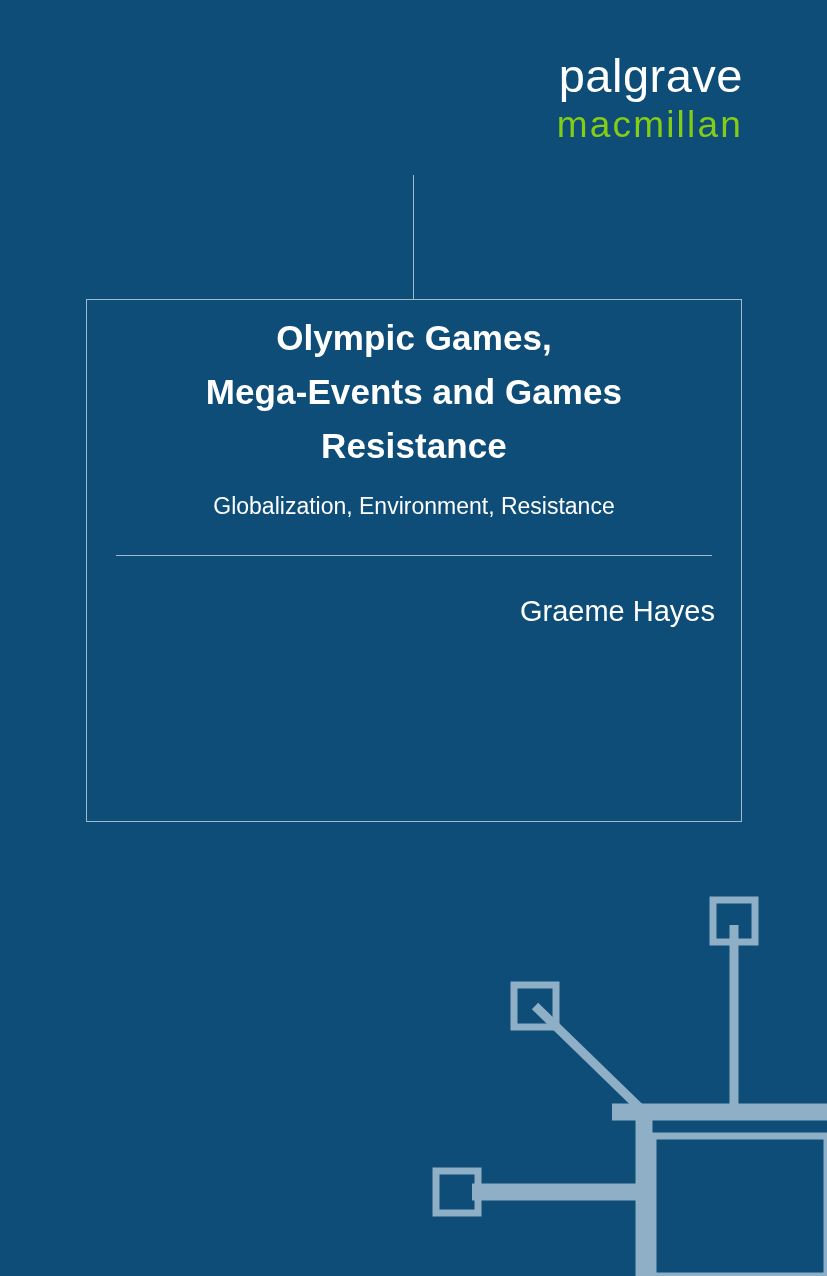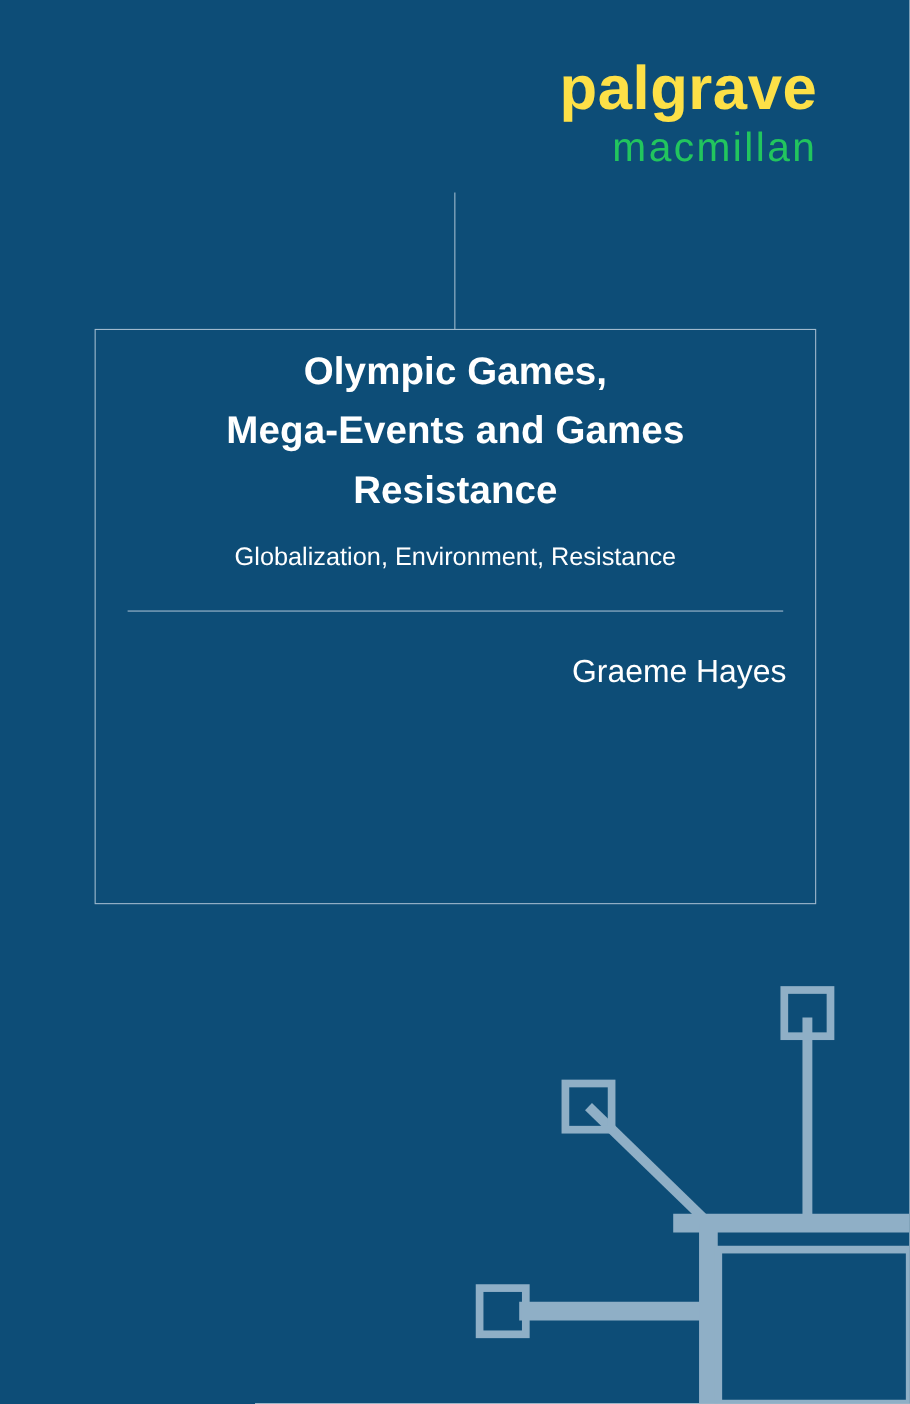--- a/index.html
+++ b/index.html
@@ -19,31 +19,31 @@
 
   
   #publisher {
     position: absolute;
     top: 52px;
     right: 84px;
     text-align: right;
     line-height: 1.0;
   }
   #publisher .pal {
-    font-size: 56px;
-    font-weight: 700;
+    font-size: 47px;
+    font-weight: 400;
     letter-spacing: 0.5px;
-    color: #fde047;
+    color: #ffffff;
     display: block;
   }
   #publisher .mac {
     font-size: 37px;
     font-weight: 400;
     letter-spacing: 2.2px;
-    color: #22c55e;
+    color: #84cc16;
     display: block;
     margin-top: 7px;
   }
 
   
   #title-box {
     position: absolute;
     left: 86px;
     top: 299px;
     width: 656px;

